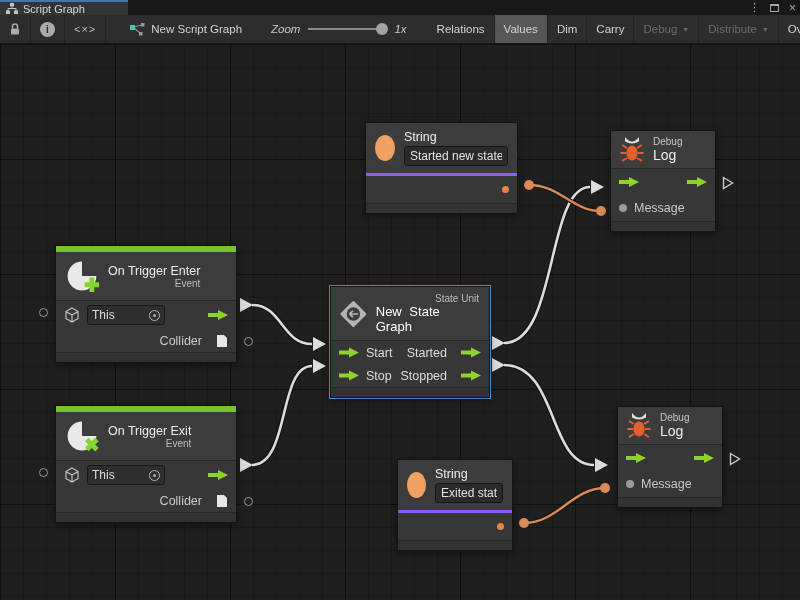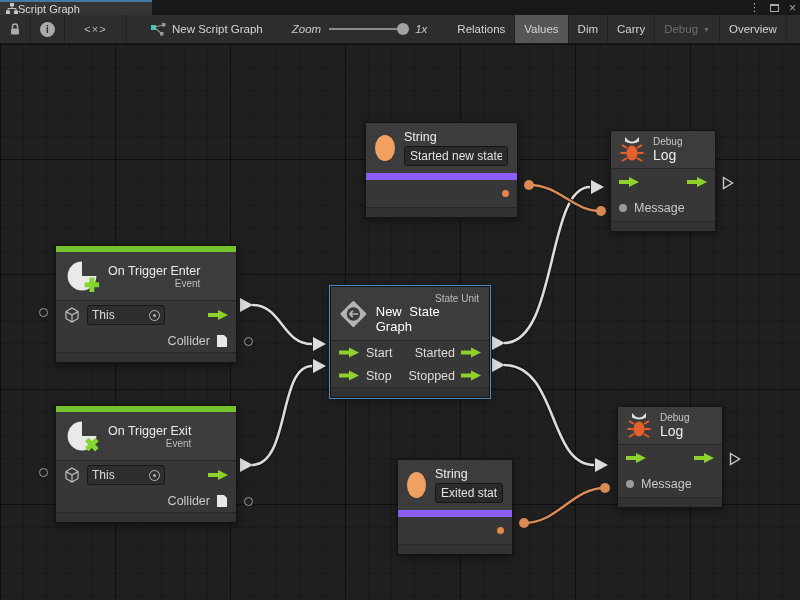--- a/index.html
+++ b/index.html
@@ -2,22 +2,22 @@
 <html><head>
 <meta charset="utf-8">
 <style>
   * { margin:0; padding:0; box-sizing:border-box; }
   html,body { width:800px; height:600px; overflow:hidden; background:#1f1f1f;
     font-family:"Liberation Sans","DejaVu Sans",sans-serif; }
   .app { position:relative; width:800px; height:600px; background:#181818; }
 
   
   .titlebar { position:relative; height:15px; background:#181818; }
-  .tab { position:absolute; left:0; top:0; width:152px; height:15px; background:#343434;
-    border-top:2px solid #4379a8; display:flex; align-items:center; padding:0 6px;
+  .tab { position:absolute; left:0; top:0; width:128px; height:15px; background:#343434;
+    border-top:2px solid #4379a8; display:flex; align-items:center; gap:5px; padding:0 6px;
     color:#d8d8d8; font-size:11px; }
   .win-controls { position:absolute; right:4px; top:0; height:15px; display:flex; align-items:center; gap:10px; color:#a8a8a8; }
   .win-controls .kebab { font-size:11px; letter-spacing:0; }
   .maxbox { width:9px; height:8px; border:1px solid #a8a8a8; border-top-width:2px; display:inline-block; }
   .closex { font-size:12px; line-height:1; }
 
   
   .toolbar { height:29px; background:#2d2d2d; display:flex; align-items:stretch;
     border-bottom:1px solid #191919; color:#d4d4d4; font-size:11.5px; overflow:hidden; }
   .tcell { display:flex; align-items:center; justify-content:center; padding:0 9px;
@@ -61,31 +61,31 @@
   .port-circle { position:absolute; width:9px; height:9px; border:1.5px solid #9a9a9a; border-radius:50%; }
   .out-tri-hollow { position:absolute; }
 
   .field { background:#2a2a2a; border:1px solid #161616; border-radius:3px; color:#e2e2e2;
     font-size:12px; padding:2px 5px; font-family:"Liberation Sans","DejaVu Sans",sans-serif; }
   .dropdown { display:flex; align-items:center; justify-content:space-between; width:78px; height:20px;
     background:#2e2e2e; border:1px solid #181818; border-radius:3px; padding:0 4px; font-size:12px; color:#dcdcdc; }
   .target-ico { position:relative; width:11px; height:11px; border:1px solid #b4b4b4; border-radius:50%; }
   .target-ico::after { content:""; position:absolute; left:3px; top:3px; width:3px; height:3px; border-radius:50%; background:#b4b4b4; }
 
-  .string-head { display:flex; align-items:center; gap:9px; padding:7px 9px; background:#3c3c3c; border-bottom:7px solid #8b5cf6; }
+  .string-head { display:flex; align-items:center; gap:9px; padding:7px 9px; background:#3c3c3c; border-bottom:3px solid #8b5cf6; }
   .string-ico { width:26px; height:26px; border-radius:50%; background:#f0a060; }
   .string-body { position:relative; height:27px; }
 
   .dbg-texts { display:flex; flex-direction:column; }
   .dbg-kind { font-size:10px; color:#c8c8c8; }
   .dbg-title { font-size:14px; color:#ececec; }
 
   .state-title { font-size:13px; color:#ffffff; word-spacing:4px; }
   .spacer { flex:1; }
-  .right-label { margin-left:auto; display:flex; align-items:center; gap:6px; }
+  .right-label { margin-left:auto; display:flex; align-items:center; gap:14px; }
 </style>
 </head>
 <body>
 
 <div class="app">
 
   <div class="titlebar">
     <div class="tab">
       <svg width="12" height="11" viewBox="0 0 12 11">
         <rect x="4" y="0" width="4" height="3.5" fill="#c4c4c4"></rect>
@@ -130,20 +130,24 @@
           <span class="zoom-handle"></span>
         </span>
       <span style="color:#c8c8c8">1x</span>
     </div>
     <div class="tcell tbtn" style="margin-left:12px">Relations</div>
     <div class="tcell tbtn active">Values</div>
     <div class="tcell tbtn">Dim</div>
     <div class="tcell tbtn">Carry</div>
     <div class="tcell tbtn dim">
       <span>Debug</span>
+        <span class="caret">▼</span>
+    </div>
+    <div class="tcell tbtn dim">
+      <span>Distribute</span>
         <span class="caret">▼</span>
     </div>
     <div class="tcell tbtn">Overview</div>
 
   </div>
 
   <div class="canvas">
 
     <svg class="wires" width="800" height="556">
 

